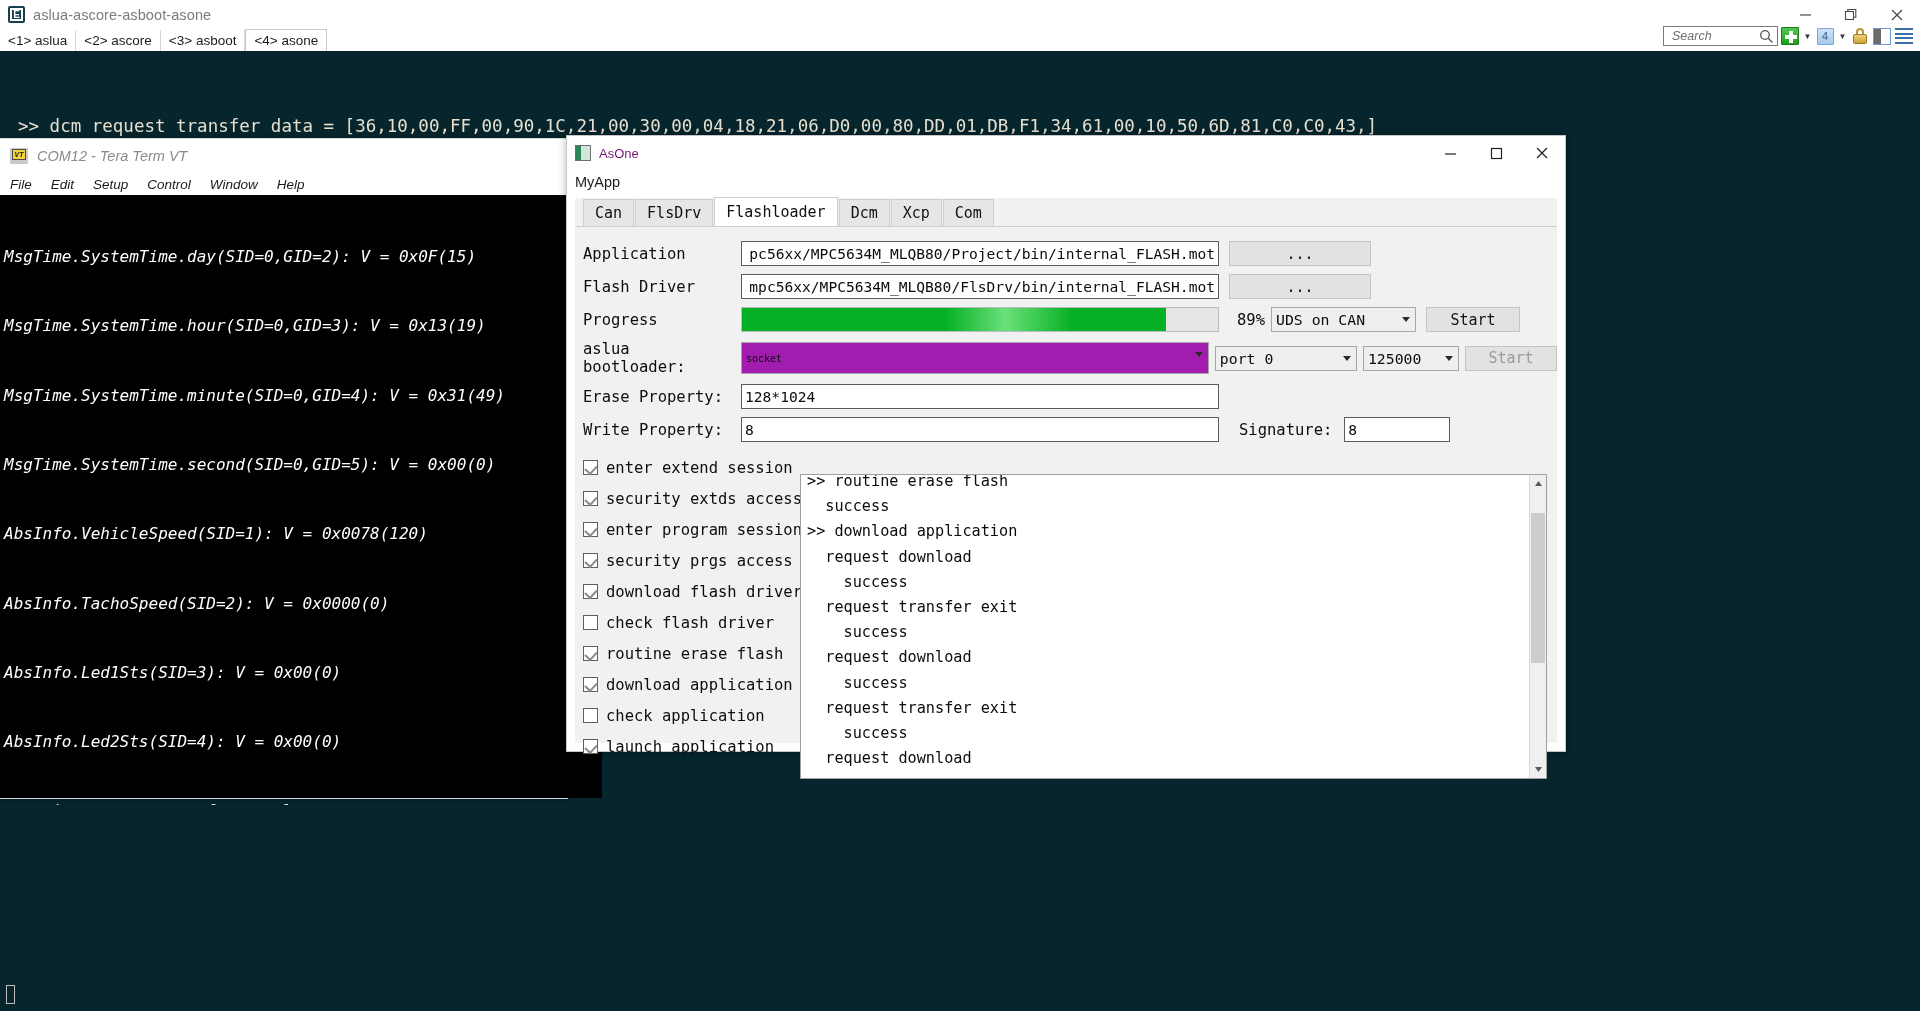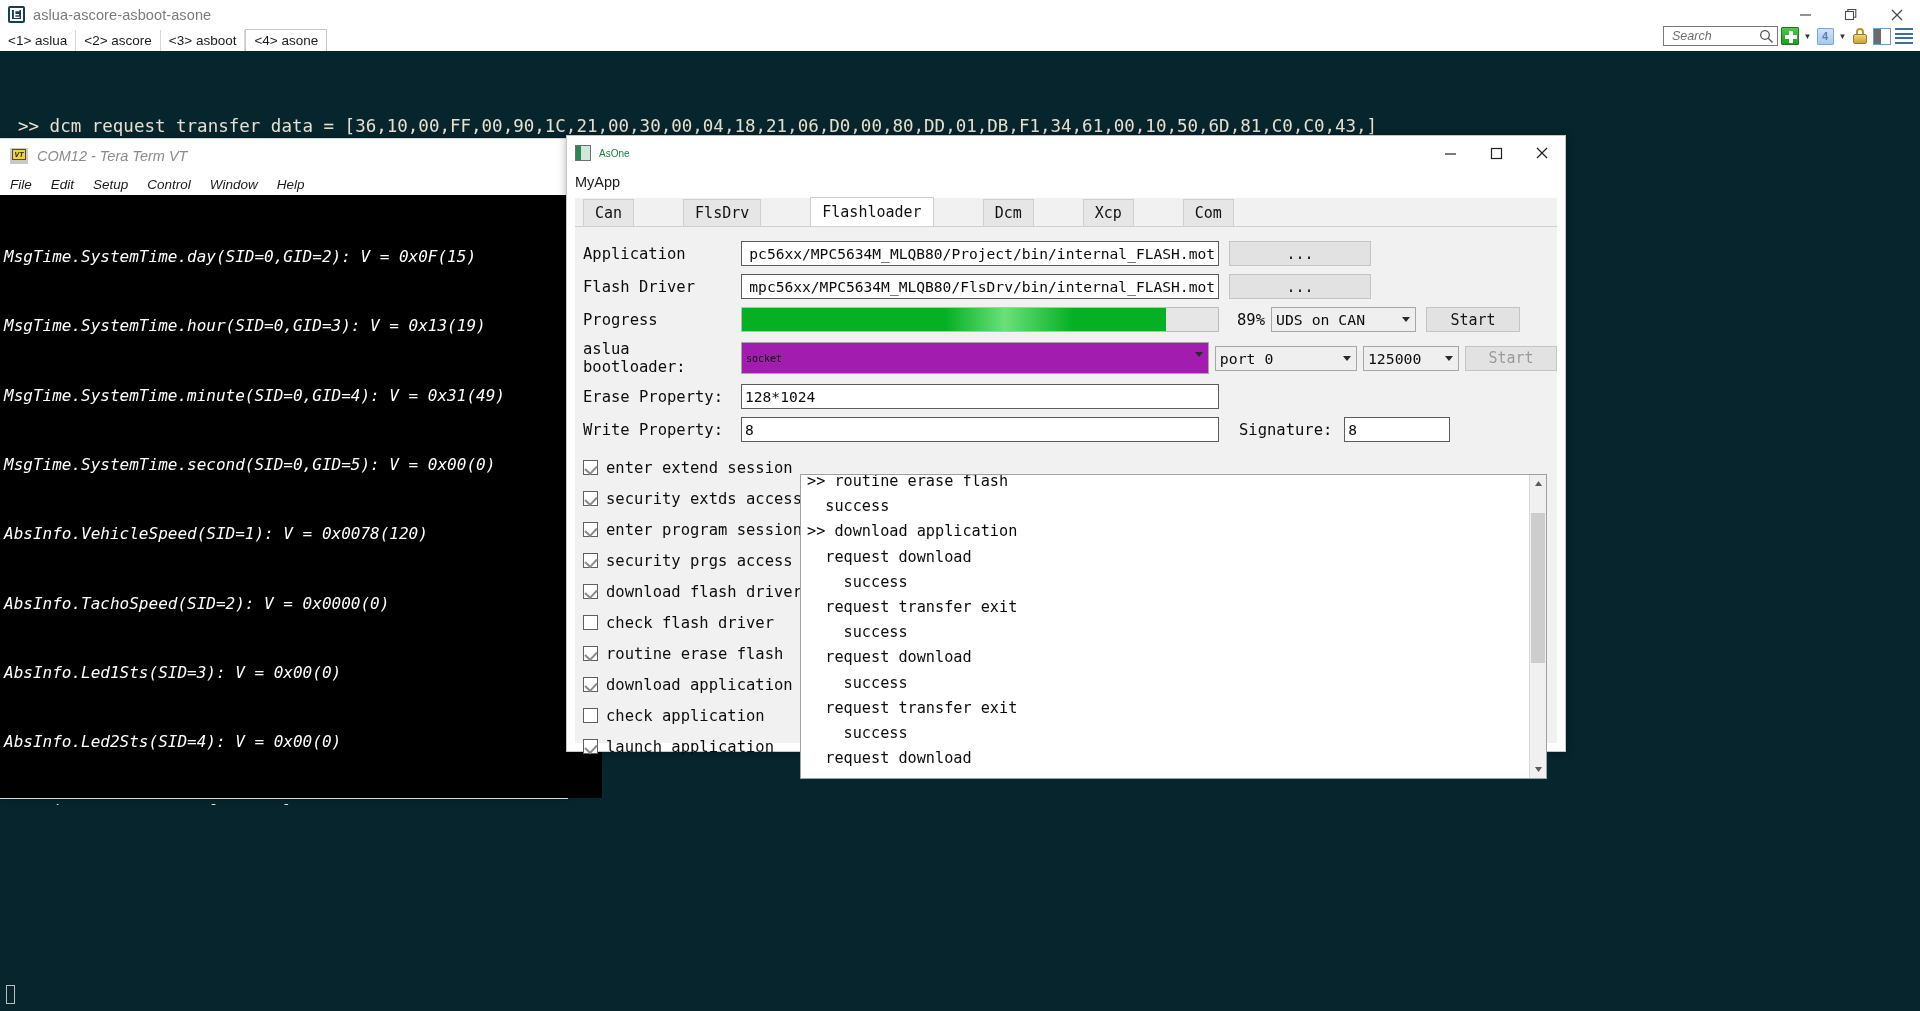--- a/index.html
+++ b/index.html
@@ -140,32 +140,32 @@
   .as-win{
     position:absolute; left:566px; top:135px; width:1000px; height:617px;
     background:#ffffff; border:1px solid #c6c6c6;
     box-shadow:0 0 8px rgba(0,0,0,.3);
   }
   .as-title{ height:34px; display:flex; align-items:center; padding-left:8px; }
   .as-icon{ width:16px;height:16px;margin-right:8px;flex:none;
     background:#ffffff;border:1px solid #6f6f6f; display:flex; }
   .as-icon .a{ width:5px;background:#2d8659; }
   .as-icon .b{ flex:1;background:#cfe8da; }
-  .as-title-text{ font-size:10px; color:#15803d; }
+  .as-title-text{ font-size:13px; color:#701a75; }
   .as-winbtns{ position:absolute; right:0; top:0; height:34px; display:flex; }
   .as-winbtn{ width:46px;height:34px;display:flex;align-items:center;justify-content:center;color:#1b1b1b;}
   .as-menu{ height:24px; padding-left:8px; font-size:14.5px; color:#1b1b1b;
      display:flex; align-items:center;}
   .as-content{
     position:absolute; left:8px; top:62px; right:8px; bottom:8px;
     background:#f1f1f1;
   }
 
   .tabs{ height:29px; display:flex; align-items:flex-end; padding-left:8px;
-    border-bottom:1px solid #cfcfcf; background:#f1f1f1;gap:48px; }
+    border-bottom:1px solid #cfcfcf; background:#f1f1f1; }
   .tab{
     height:27px; padding:0 11px; display:flex; align-items:center;
     font-family:"DejaVu Sans Mono","Liberation Mono",monospace;
     font-size:15px; color:#101010; background:#e6e6e6;
     border:1px solid #cfcfcf; border-bottom:none; margin-right:1px;
   }
   .tab.active{ background:#ffffff; height:29px; border-color:#cfcfcf; position:relative; z-index:2;}
   .panel{ position:absolute; left:0; top:29px; right:0; bottom:0; background:#f1f1f1;
     border-top:none; padding:14px 0 0 8px;}
 

